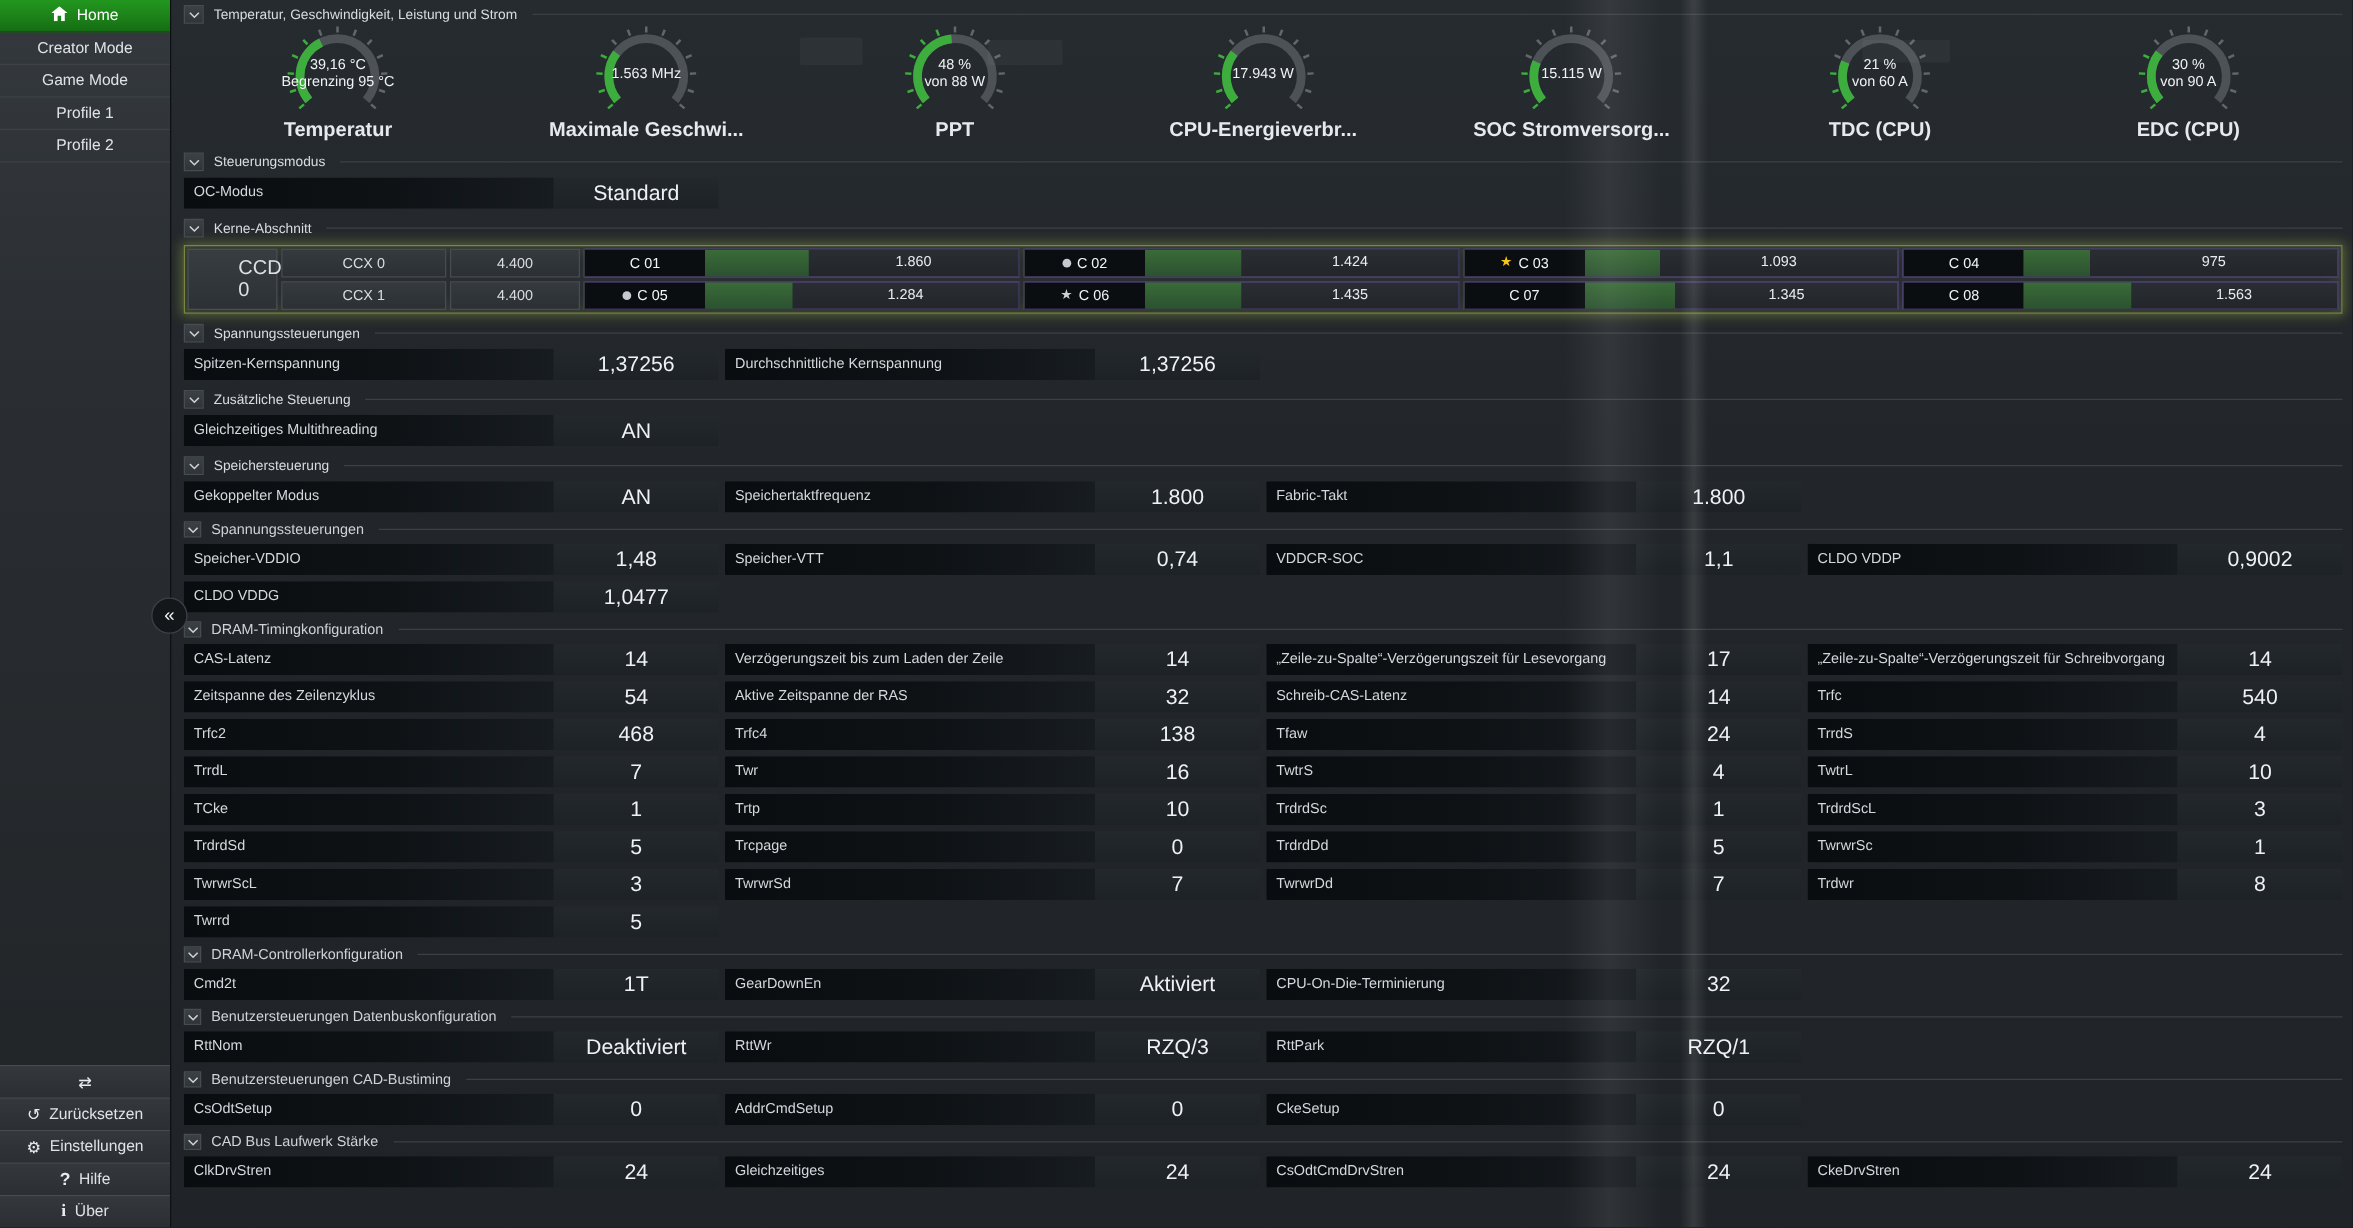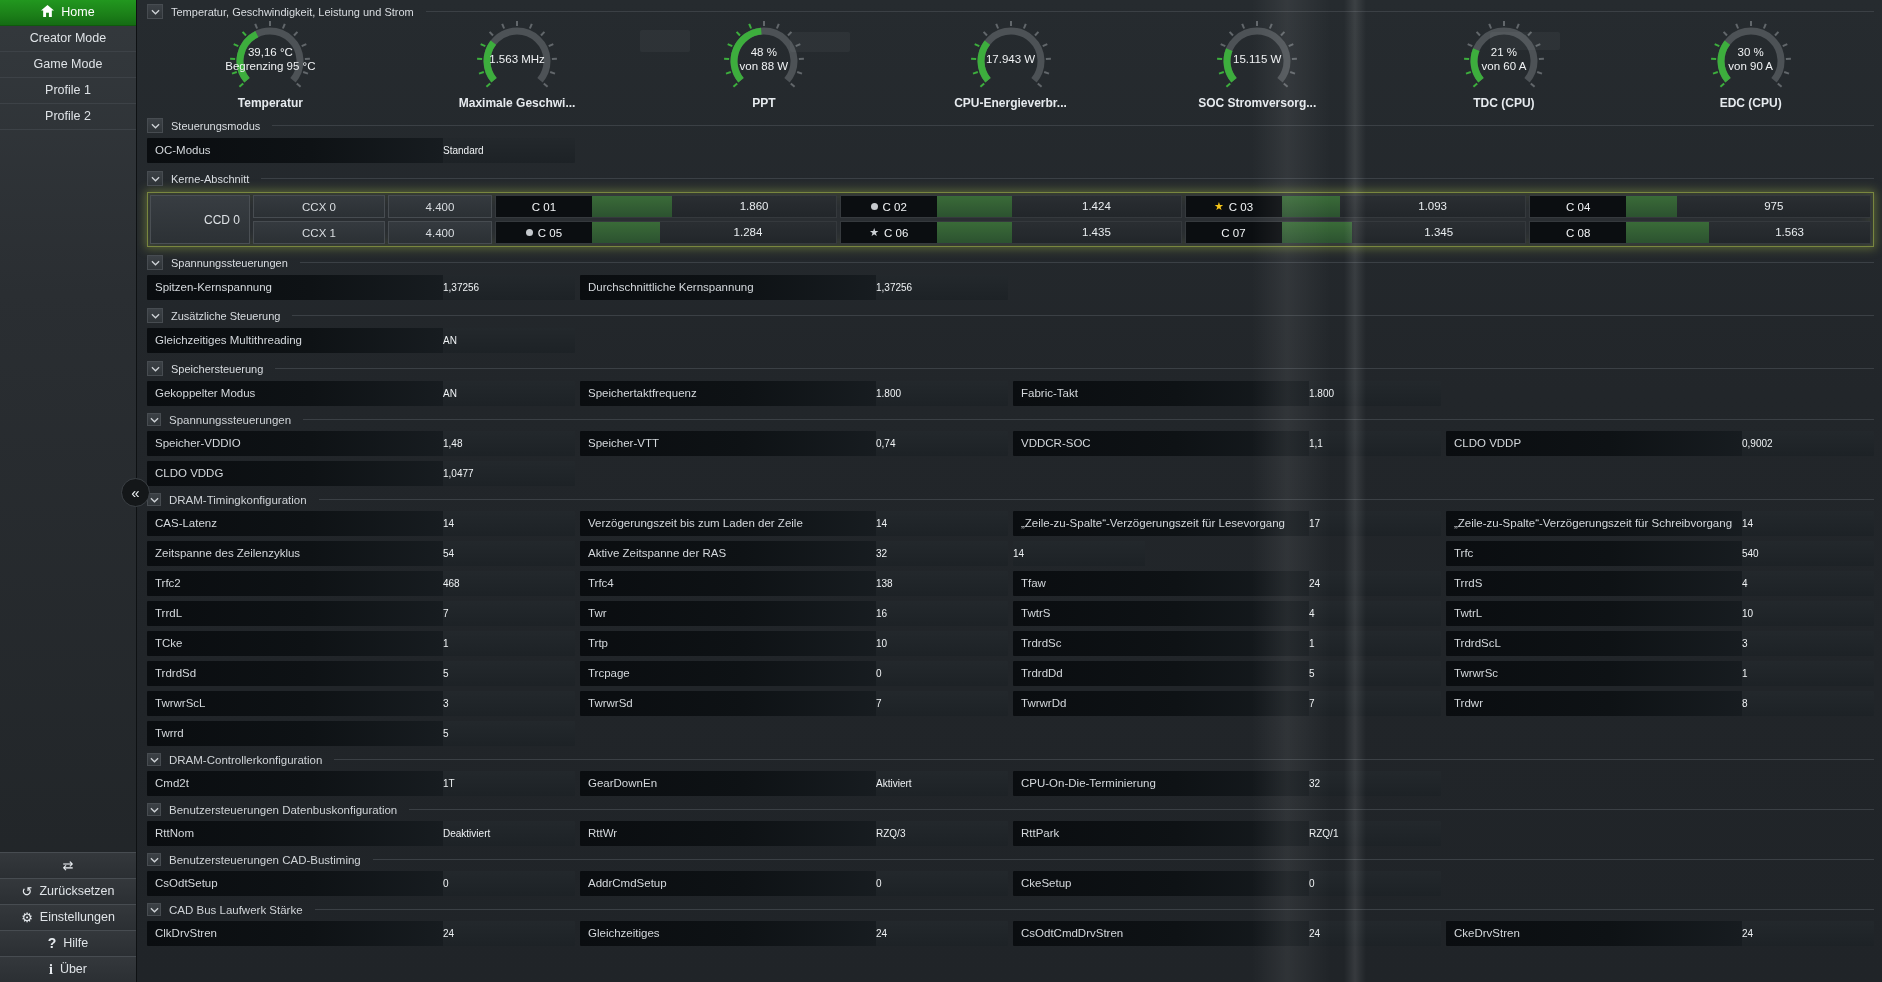--- a/index.html
+++ b/index.html
@@ -24,31 +24,31 @@
   .ptitle.lvl2 .chev{width:14px;height:13px;}
   .ptext{color:#d9dde1;font-size:11px;white-space:nowrap;}
   .ptitle.lvl2 .ptext{font-size:11.5px;color:#cfd3d7;}
   .pline{flex:1;height:1px;background:#3b4045;margin-left:4px;}
 
   
   #gauge-row{display:flex;margin-top:2px;}
   .gauge{flex:1;display:flex;flex-direction:column;align-items:center;position:relative;}
   .gauge-wrap{position:relative;width:110px;height:74px;}
   .gauge-text{position:absolute;left:0;top:12px;width:110px;height:52px;display:flex;flex-direction:column;align-items:center;justify-content:center;color:#f0f2f4;font-size:11.5px;line-height:14px;text-align:center;}
-  .gauge-label{margin-top:1px;color:#e6eaee;font-size:12px;font-weight:bold;text-align:center;white-space:nowrap;}
+  .gauge-label{margin-top:1px;color:#e6eaee;font-size:16px;font-weight:bold;text-align:center;white-space:nowrap;}
 
   
   .row-grid{display:grid;grid-template-columns:repeat(4,1fr);column-gap:5px;row-gap:2px;margin-top:5px;}
   .field{height:25px;display:flex;border-radius:1px;overflow:hidden;}
   .field .flabel{flex:1;padding-left:8px;line-height:25px;font-size:11.5px;color:#d4d8dc;white-space:nowrap;overflow:hidden;background:linear-gradient(90deg,#0a0d10 0%,#0e1215 55%,#171c20 100%);}
-  .field .fvalue{width:132px;line-height:25px;font-size:10px;color:#eff2f4;background:linear-gradient(180deg,#23282c 0%,#1d2226 100%);cursor:pointer;}
+  .field .fvalue{width:132px;line-height:25px;text-align:center;font-size:17px;color:#eff2f4;background:linear-gradient(180deg,#23282c 0%,#1d2226 100%);cursor:pointer;}
 
   
   #cores{margin-top:6px;border:1px solid #79863f;box-shadow:0 0 9px 2px rgba(175,195,75,.38), inset 0 0 16px rgba(165,185,70,.22);background:#2a2e32;padding:2px;display:flex;gap:3px;}
-  .ccd-box{width:100px;background:linear-gradient(180deg,#383d42,#2c3135);border:1px solid #4a4f54;display:flex;align-items:center;justify-content:center;color:#dde1e5;font-size:12px;box-sizing:border-box;padding-left:44px;}
+  .ccd-box{width:72px;background:linear-gradient(180deg,#383d42,#2c3135);border:1px solid #4a4f54;display:flex;align-items:center;justify-content:center;color:#dde1e5;font-size:16px;box-sizing:border-box;padding-left:44px;}
   #core-rows{flex:1;display:flex;flex-direction:column;gap:3px;}
   .core-row{display:flex;gap:3px;height:23px;}
   .ccx-box{width:132px;background:linear-gradient(180deg,#353a3f,#2b3034);border:1px solid #474c51;color:#d9dde1;font-size:11.5px;display:flex;align-items:center;justify-content:center;box-sizing:border-box;}
   .freq-box{width:104px;background:linear-gradient(180deg,#353a3f,#2b3034);border:1px solid #474c51;color:#d9dde1;font-size:11.5px;display:flex;align-items:center;justify-content:center;box-sizing:border-box;}
   .core-cell{flex:1;display:flex;background:#8b5cf6;border:1px solid #35393d;box-sizing:border-box;}
   .core-name{width:96px;background:#0b0e11;color:#f2f4f6;font-size:11.5px;display:flex;align-items:center;justify-content:center;gap:5px;}
   .core-barzone{flex:1;display:flex;background:linear-gradient(180deg,#2a2e32,#22262a);}
   .core-bar{background:linear-gradient(180deg,#3a6b38,#2c5230);height:100%;}
   .core-val{flex:1;text-align:center;line-height:21px;color:#e9edf0;font-size:11.5px;}
   .dot-icon{width:7px;height:7px;border-radius:50%;background:#c6cace;display:inline-block;}
@@ -513,20 +513,21 @@
       <div class="row-grid">
         <div class="field">
           <div class="flabel">Zeitspanne des Zeilenzyklus</div>
           <div class="fvalue">54</div>
         </div>
         <div class="field">
           <div class="flabel">Aktive Zeitspanne der RAS</div>
           <div class="fvalue">32</div>
         </div>
         <div class="field">
+          <div class="flabel">Schreib-CAS-Latenz</div>
           <div class="fvalue">14</div>
         </div>
         <div class="field">
           <div class="flabel">Trfc</div>
           <div class="fvalue">540</div>
         </div>
       </div>
       <div class="row-grid">
         <div class="field">
           <div class="flabel">Trfc2</div>

